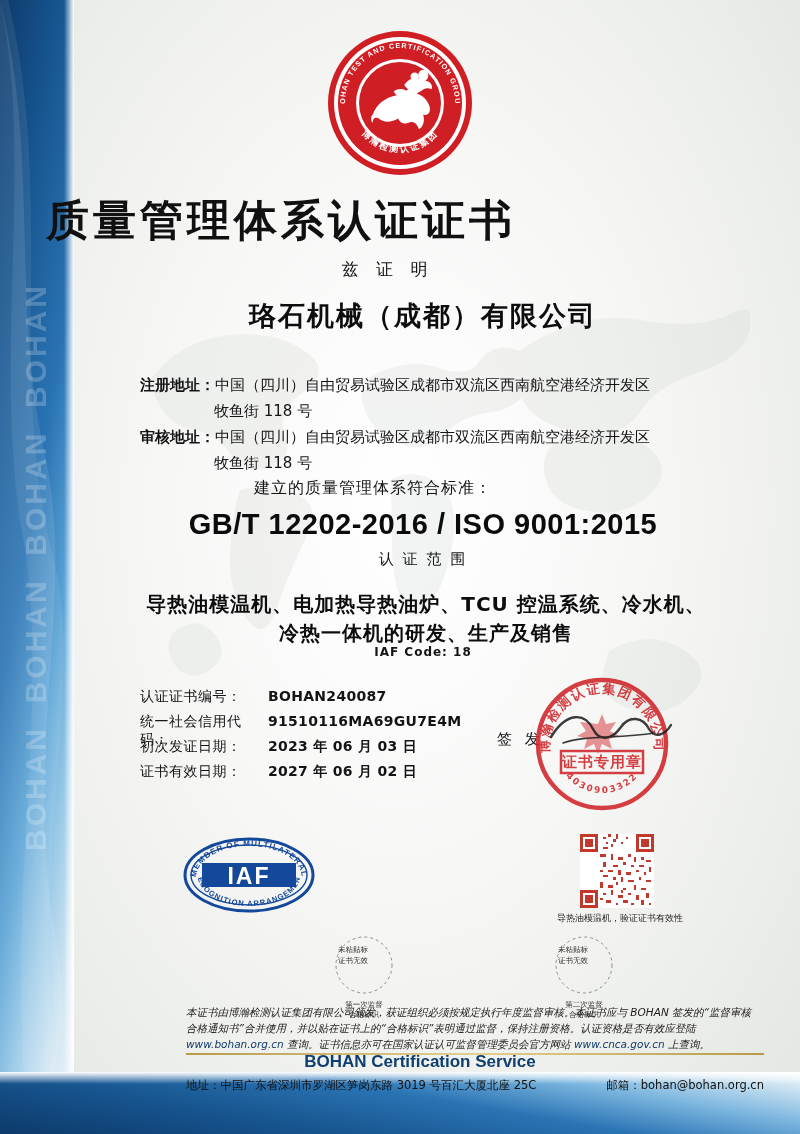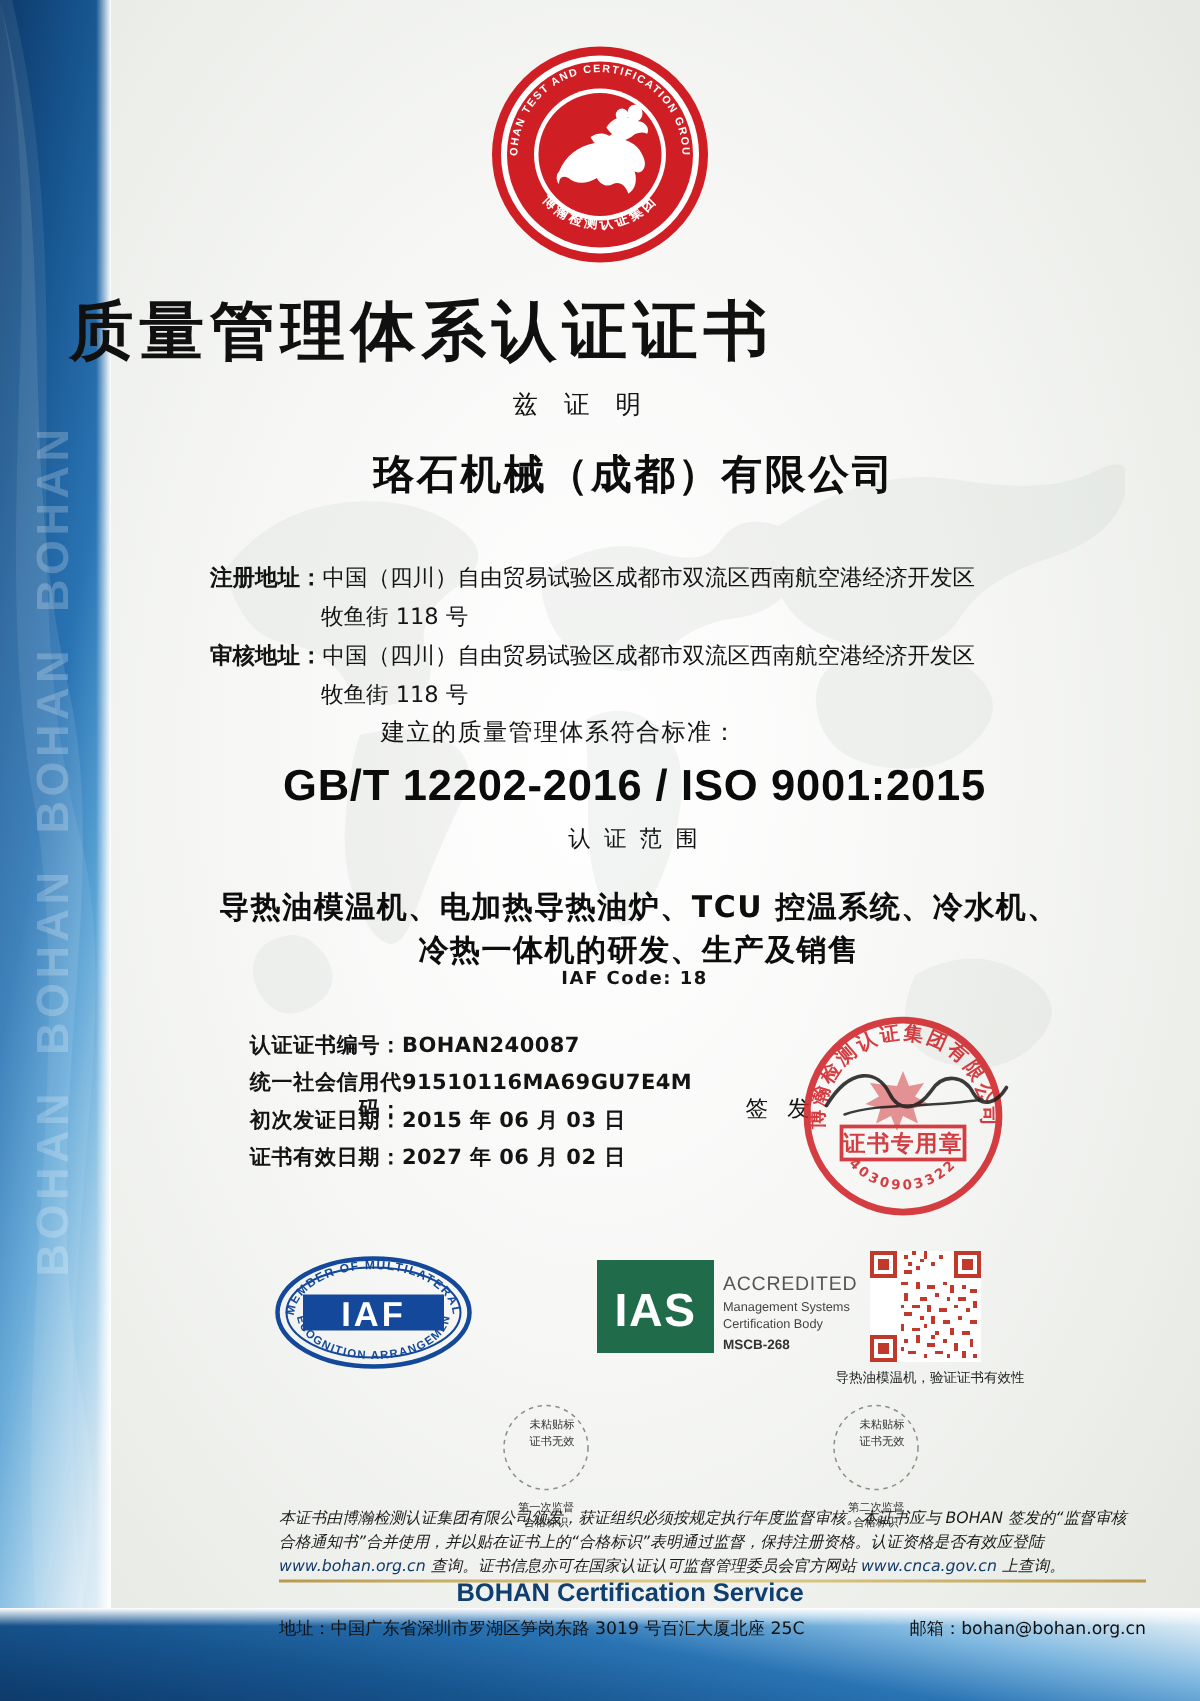--- a/index.html
+++ b/index.html
@@ -113,21 +113,21 @@
     font-family:"DejaVu Sans",sans-serif;font-weight:bold;font-size:12px;color:#141414;letter-spacing:1px;
     padding-left:46px;box-sizing:border-box;
   }
 
   
   .details{
     position:absolute;left:140px;top:688px;
     font-family:"DejaVu Sans",sans-serif;font-size:14px;color:#141414;
   }
   .details .row{display:flex;align-items:baseline;height:25px;}
-  .details .k{width:128px;font-weight:bold;letter-spacing:.5px;text-align:right;}
+  .details .k{width:128px;font-weight:normal;letter-spacing:.5px;}
   .details .v{font-weight:bold;letter-spacing:.3px;}
   .sign-label{
     position:absolute;left:497px;top:730px;
     font-family:"DejaVu Sans",sans-serif;font-size:15px;color:#141414;letter-spacing:4px;
   }
 
   
   .stamp{
     position:absolute;left:527px;top:668px;width:150px;height:150px;
     opacity:.86;
@@ -146,21 +146,21 @@
   }
   .qr-cap{
     position:absolute;left:545px;top:912px;width:150px;text-align:center;
     font-family:"DejaVu Sans",sans-serif;font-size:9px;color:#222;
   }
 
   
   .surv{position:absolute;width:84px;height:84px;}
   .surv svg{position:absolute;left:0;top:0;}
   .surv .txt{
-    position:absolute;left:4px;top:14px;width:84px;text-align:center;
+    position:absolute;left:16px;top:14px;width:84px;text-align:left;
     font-family:"DejaVu Sans",sans-serif;font-size:7.5px;color:#333;line-height:11px;
   }
   .surv .btm{
     position:absolute;left:0;top:70px;width:84px;text-align:center;
     font-family:"DejaVu Sans",sans-serif;font-size:7.5px;color:#333;line-height:10px;
   }
   #surv1{left:322px;top:930px;}
   #surv2{left:542px;top:930px;}
 
   
@@ -273,21 +273,21 @@
     <div class="row">
       <span class="k">认证证书编号：</span>
       <span class="v">BOHAN240087</span>
     </div>
     <div class="row">
       <span class="k">统一社会信用代码：</span>
       <span class="v">91510116MA69GU7E4M</span>
     </div>
     <div class="row">
       <span class="k">初次发证日期：</span>
-      <span class="v">2015 年 06 月 03 日</span>
+      <span class="v">2023 年 06 月 03 日</span>
     </div>
     <div class="row">
       <span class="k">证书有效日期：</span>
       <span class="v">2027 年 06 月 02 日</span>
     </div>
   </div>
 
   <div class="sign-label">签 发</div>
 
   <div class="stamp">
@@ -329,30 +329,20 @@
         <textPath href="#iafTop" startOffset="50%" text-anchor="middle">MEMBER OF MULTILATERAL</textPath>
       </text>
       <text font-family="Liberation Sans, sans-serif" font-size="7.6" font-weight="bold" fill="#14489a" letter-spacing="1">
         <textPath href="#iafBot" startOffset="50%" text-anchor="middle">RECOGNITION ARRANGEMENT</textPath>
       </text>
       <rect x="20" y="27" width="94" height="24" fill="#14489a"></rect>
       <text x="67" y="48" text-anchor="middle" font-family="Liberation Sans, sans-serif" font-size="23" font-weight="bold" fill="#ffffff" letter-spacing="2">IAF</text>
     </svg>
   </div>
 
-  <div class="ias-mark">
-    <svg viewBox="0 0 180 74" xmlns="http://www.w3.org/2000/svg">
-      <rect x="0" y="4" width="78" height="62" fill="#1f6b4a"></rect>
-      <text x="39" y="48" text-anchor="middle" font-family="Liberation Sans, sans-serif" font-size="31" font-weight="bold" fill="#ffffff" letter-spacing="1">IAS</text>
-      <text x="84" y="24" font-family="Liberation Sans, sans-serif" font-size="13" fill="#555" letter-spacing=".5">ACCREDITED</text>
-      <text x="84" y="38" font-family="Liberation Sans, sans-serif" font-size="8.5" fill="#444">Management Systems</text>
-      <text x="84" y="49" font-family="Liberation Sans, sans-serif" font-size="8.5" fill="#444">Certification Body</text>
-      <text x="84" y="63" font-family="Liberation Sans, sans-serif" font-size="9" font-weight="bold" fill="#333">MSCB-268</text>
-    </svg>
-  </div>
 
   <div class="qr">
     <svg viewBox="0 0 29 29" width="74" height="74" shape-rendering="crispEdges" xmlns="http://www.w3.org/2000/svg">
       <rect width="29" height="29" fill="#fff"></rect>
       <g fill="#c0392b">
         <rect x="0" y="0" width="7" height="1"></rect>
           <rect x="0" y="6" width="7" height="1"></rect>
         <rect x="0" y="0" width="1" height="7"></rect>
           <rect x="6" y="0" width="1" height="7"></rect>
         <rect x="2" y="2" width="3" height="3"></rect>

